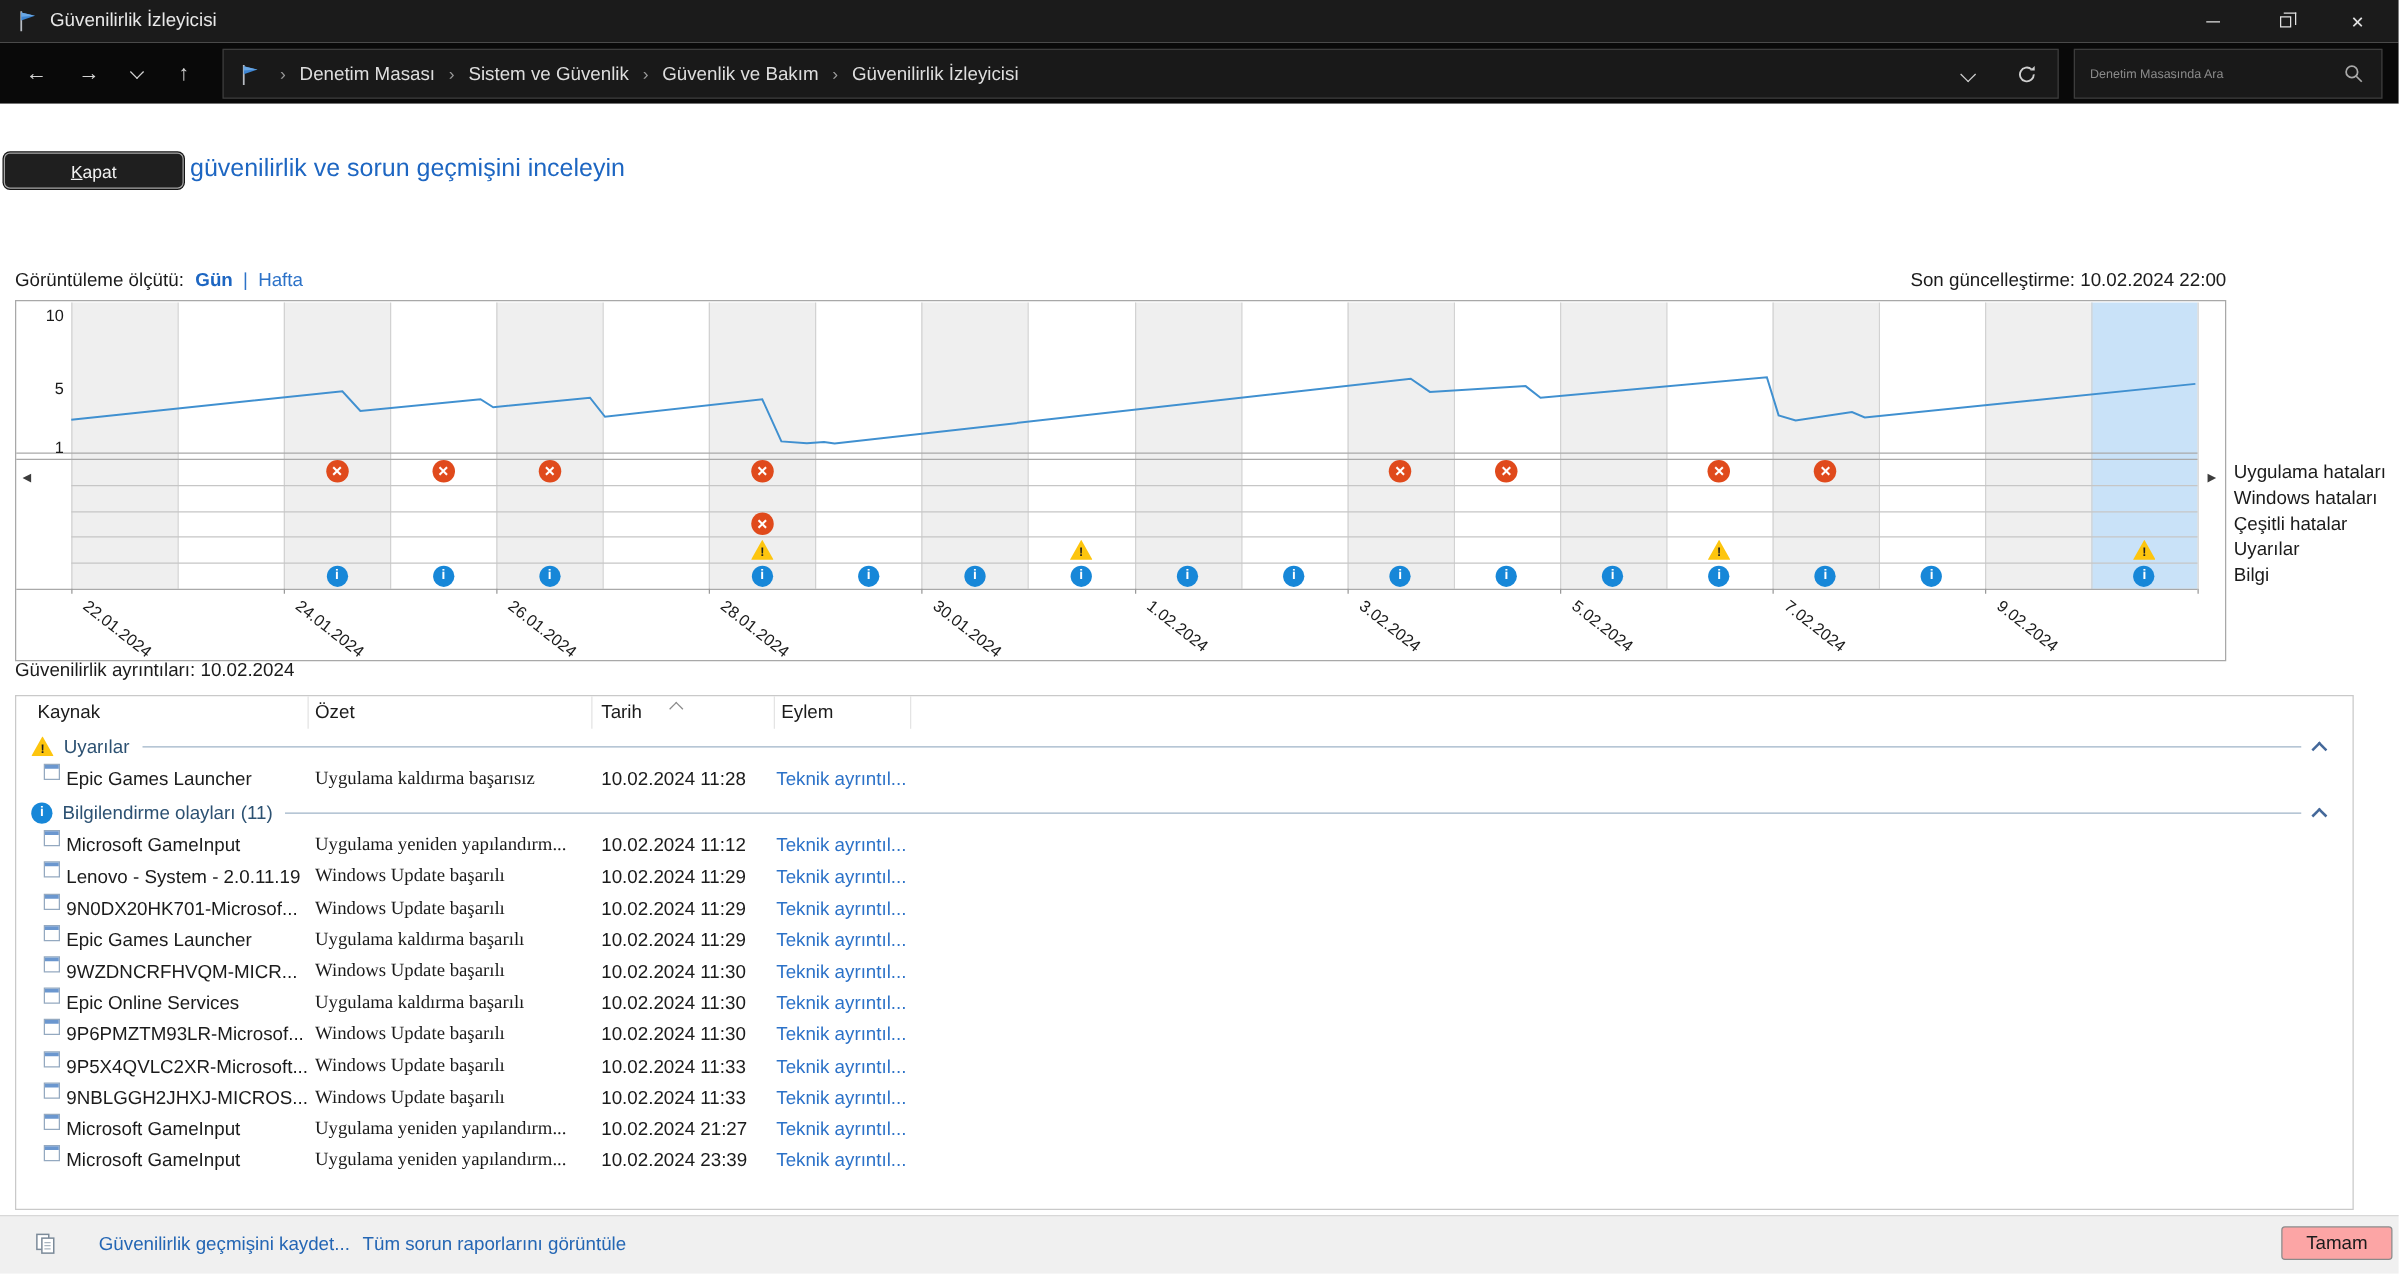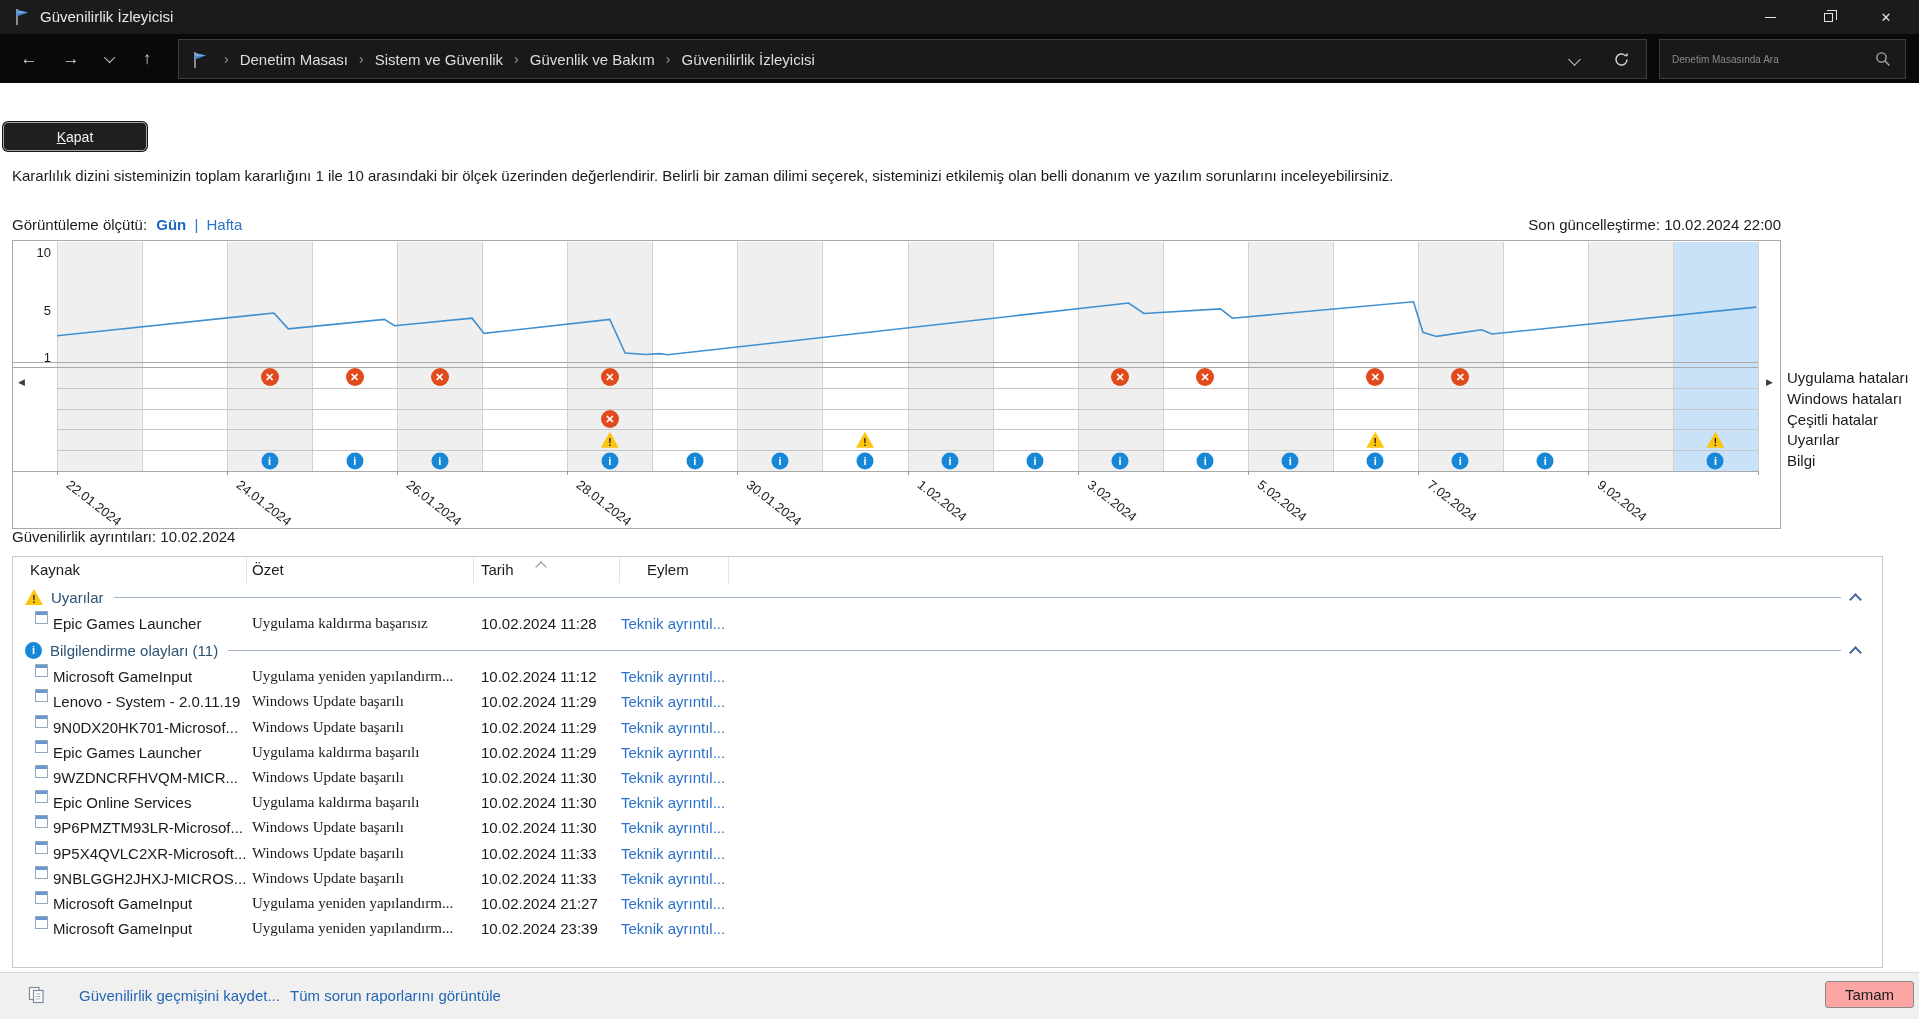--- a/index.html
+++ b/index.html
@@ -152,21 +152,21 @@
     </svg>
   </div>
 </div>
 
 <div class="content">
 
   <div class="kapat-btn">
     <span><u>K</u><span>apat</span></span>
   </div>
 
-  <div class="description">Kararlılık dizini sisteminizin toplam kararlığını 1 ile 10 arasındaki bir ölçek üzerinden değerlendirir. Belirli bir zaman dilimi seçerek, sisteminizi etkilemiş olan belli donanım ve yazılım sorunlarını inceleyebilirsiniz.</div>
+  <div class="heading">güvenilirlik ve sorun geçmişini inceleyin</div>
 
   <div class="viewrow">
     <span class="vlabel">Görüntüleme ölçütü:</span>
     <span class="vday">Gün</span>
     <span class="vsep">|</span>
     <span class="vweek">Hafta</span>
   </div>
   <div class="lastupdate">Son güncelleştirme: 10.02.2024 22:00</div>
 
   <div class="chartbox" id="chartbox">
@@ -344,21 +344,21 @@
       <div>Bilgi</div>
     </div>
 
   <div class="detailslabel">Güvenilirlik ayrıntıları: 10.02.2024</div>
 
   <div class="tablebox">
     <div class="thead">
       <div class="th" style="left:17px;">Kaynak</div>
       <div class="th" style="left:239px;">Özet</div>
       <div class="th" style="left:468px;">Tarih</div>
-      <div class="th" style="left:634px;">Eylem</div>
+      <div class="th" style="left:612px;">Eylem</div>
       <div class="sortcaret"></div>
       <div class="colsep" style="left:233px;"></div>
       <div class="colsep" style="left:460px;"></div>
       <div class="colsep" style="left:606px;"></div>
       <div class="colsep" style="left:715px;"></div>
     </div>
     <div id="tbody">
         <div class="group-row">
           <div class="gicon warn-ic">!</div>
           <span class="glabel">Uyarılar</span>

